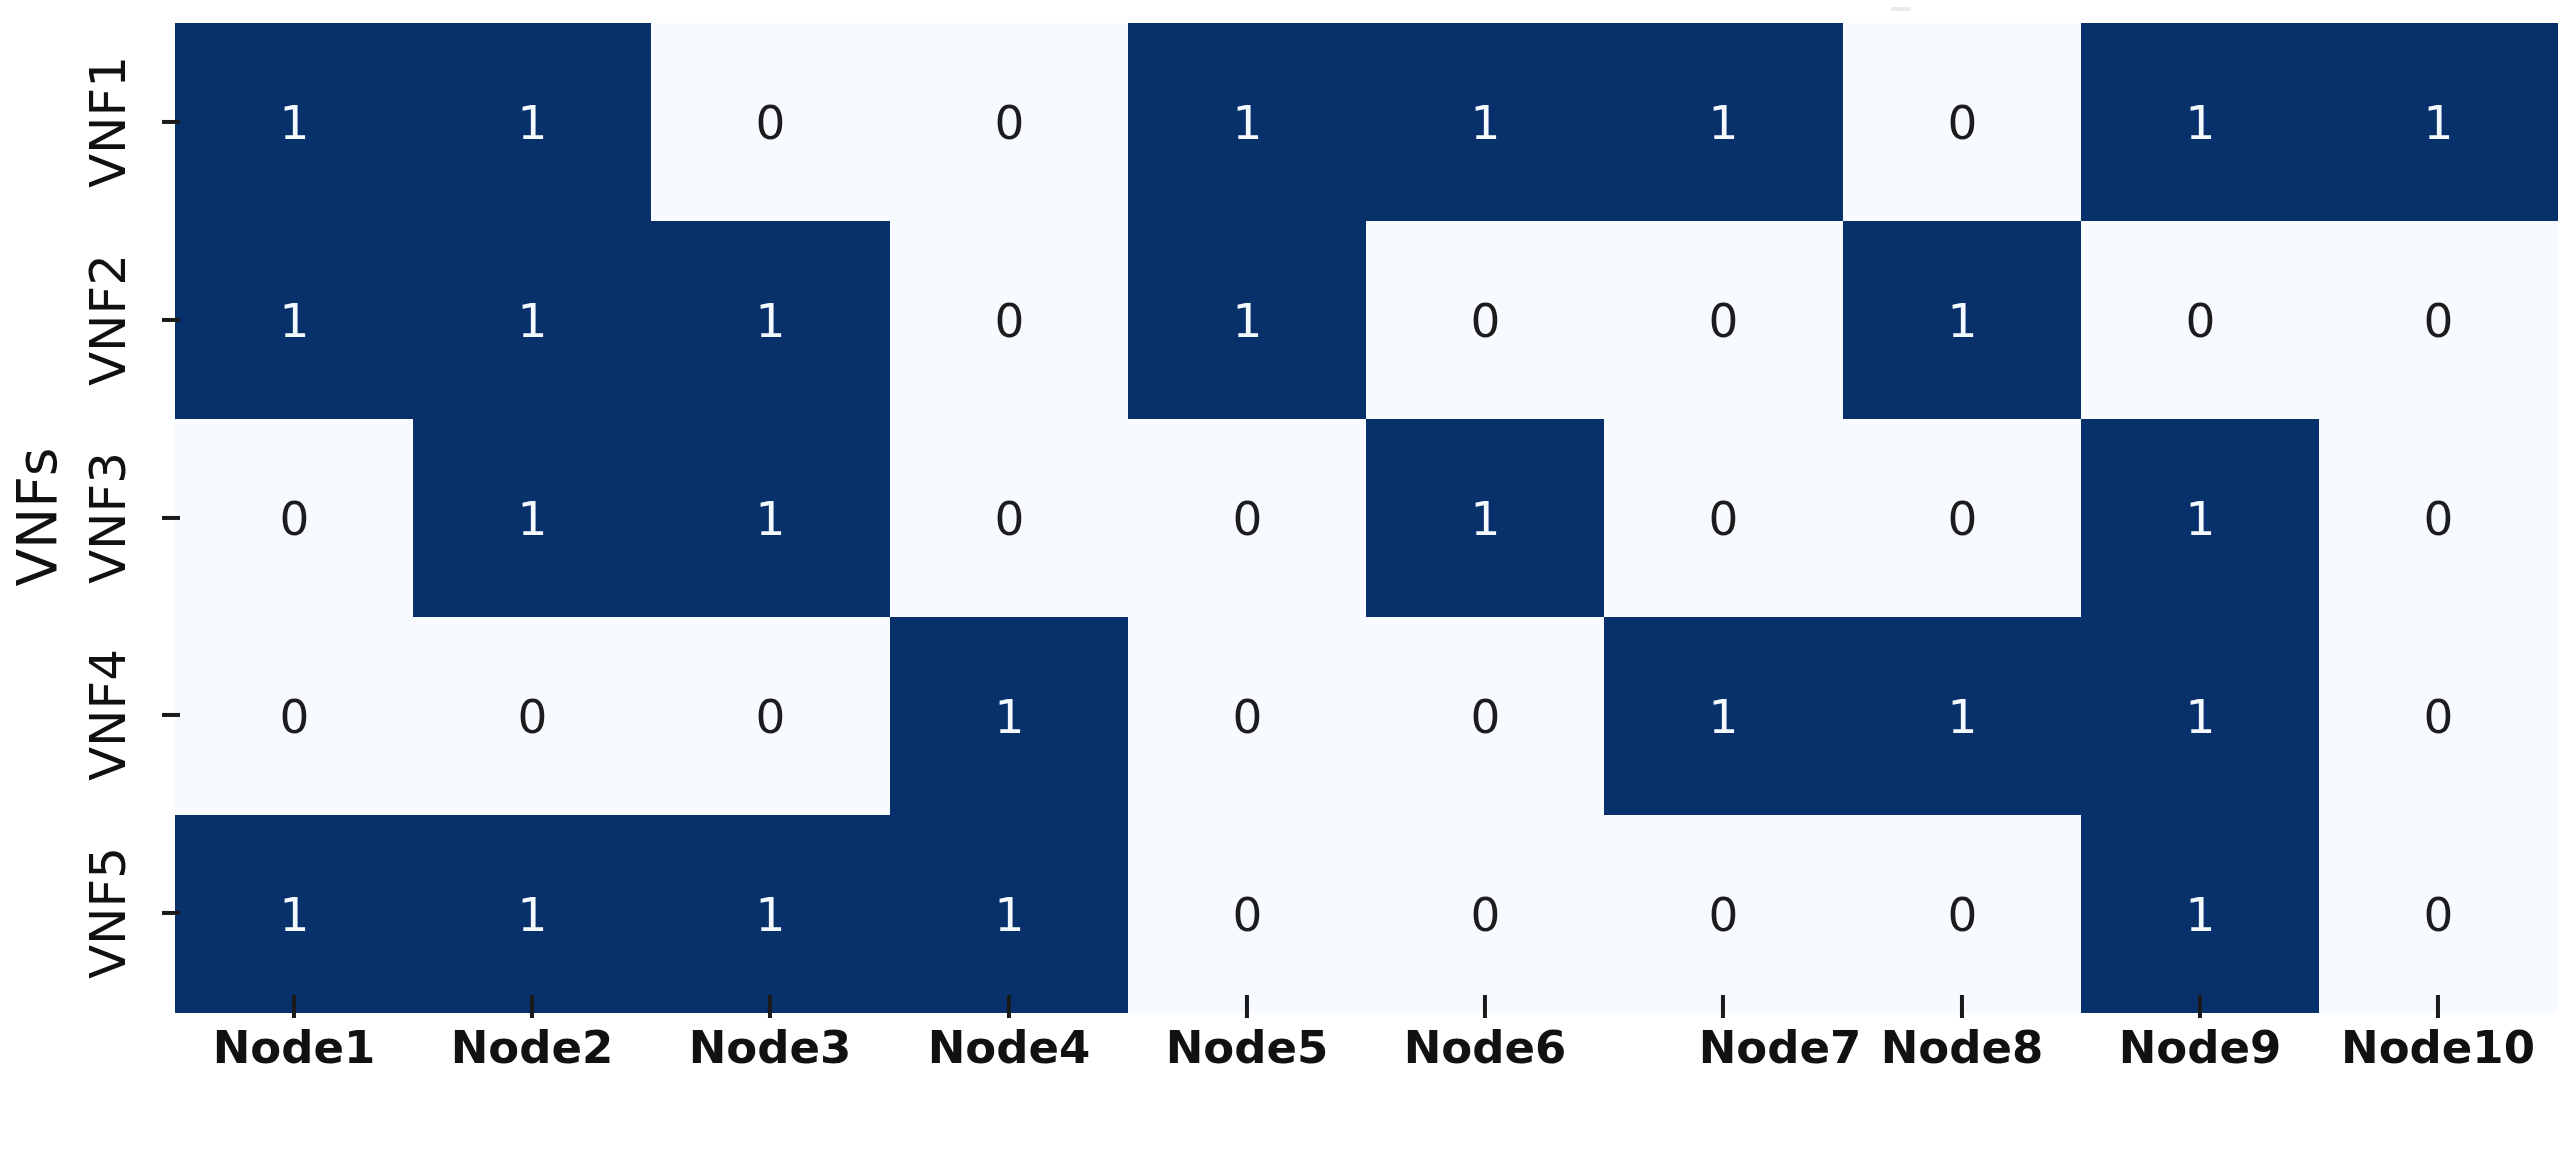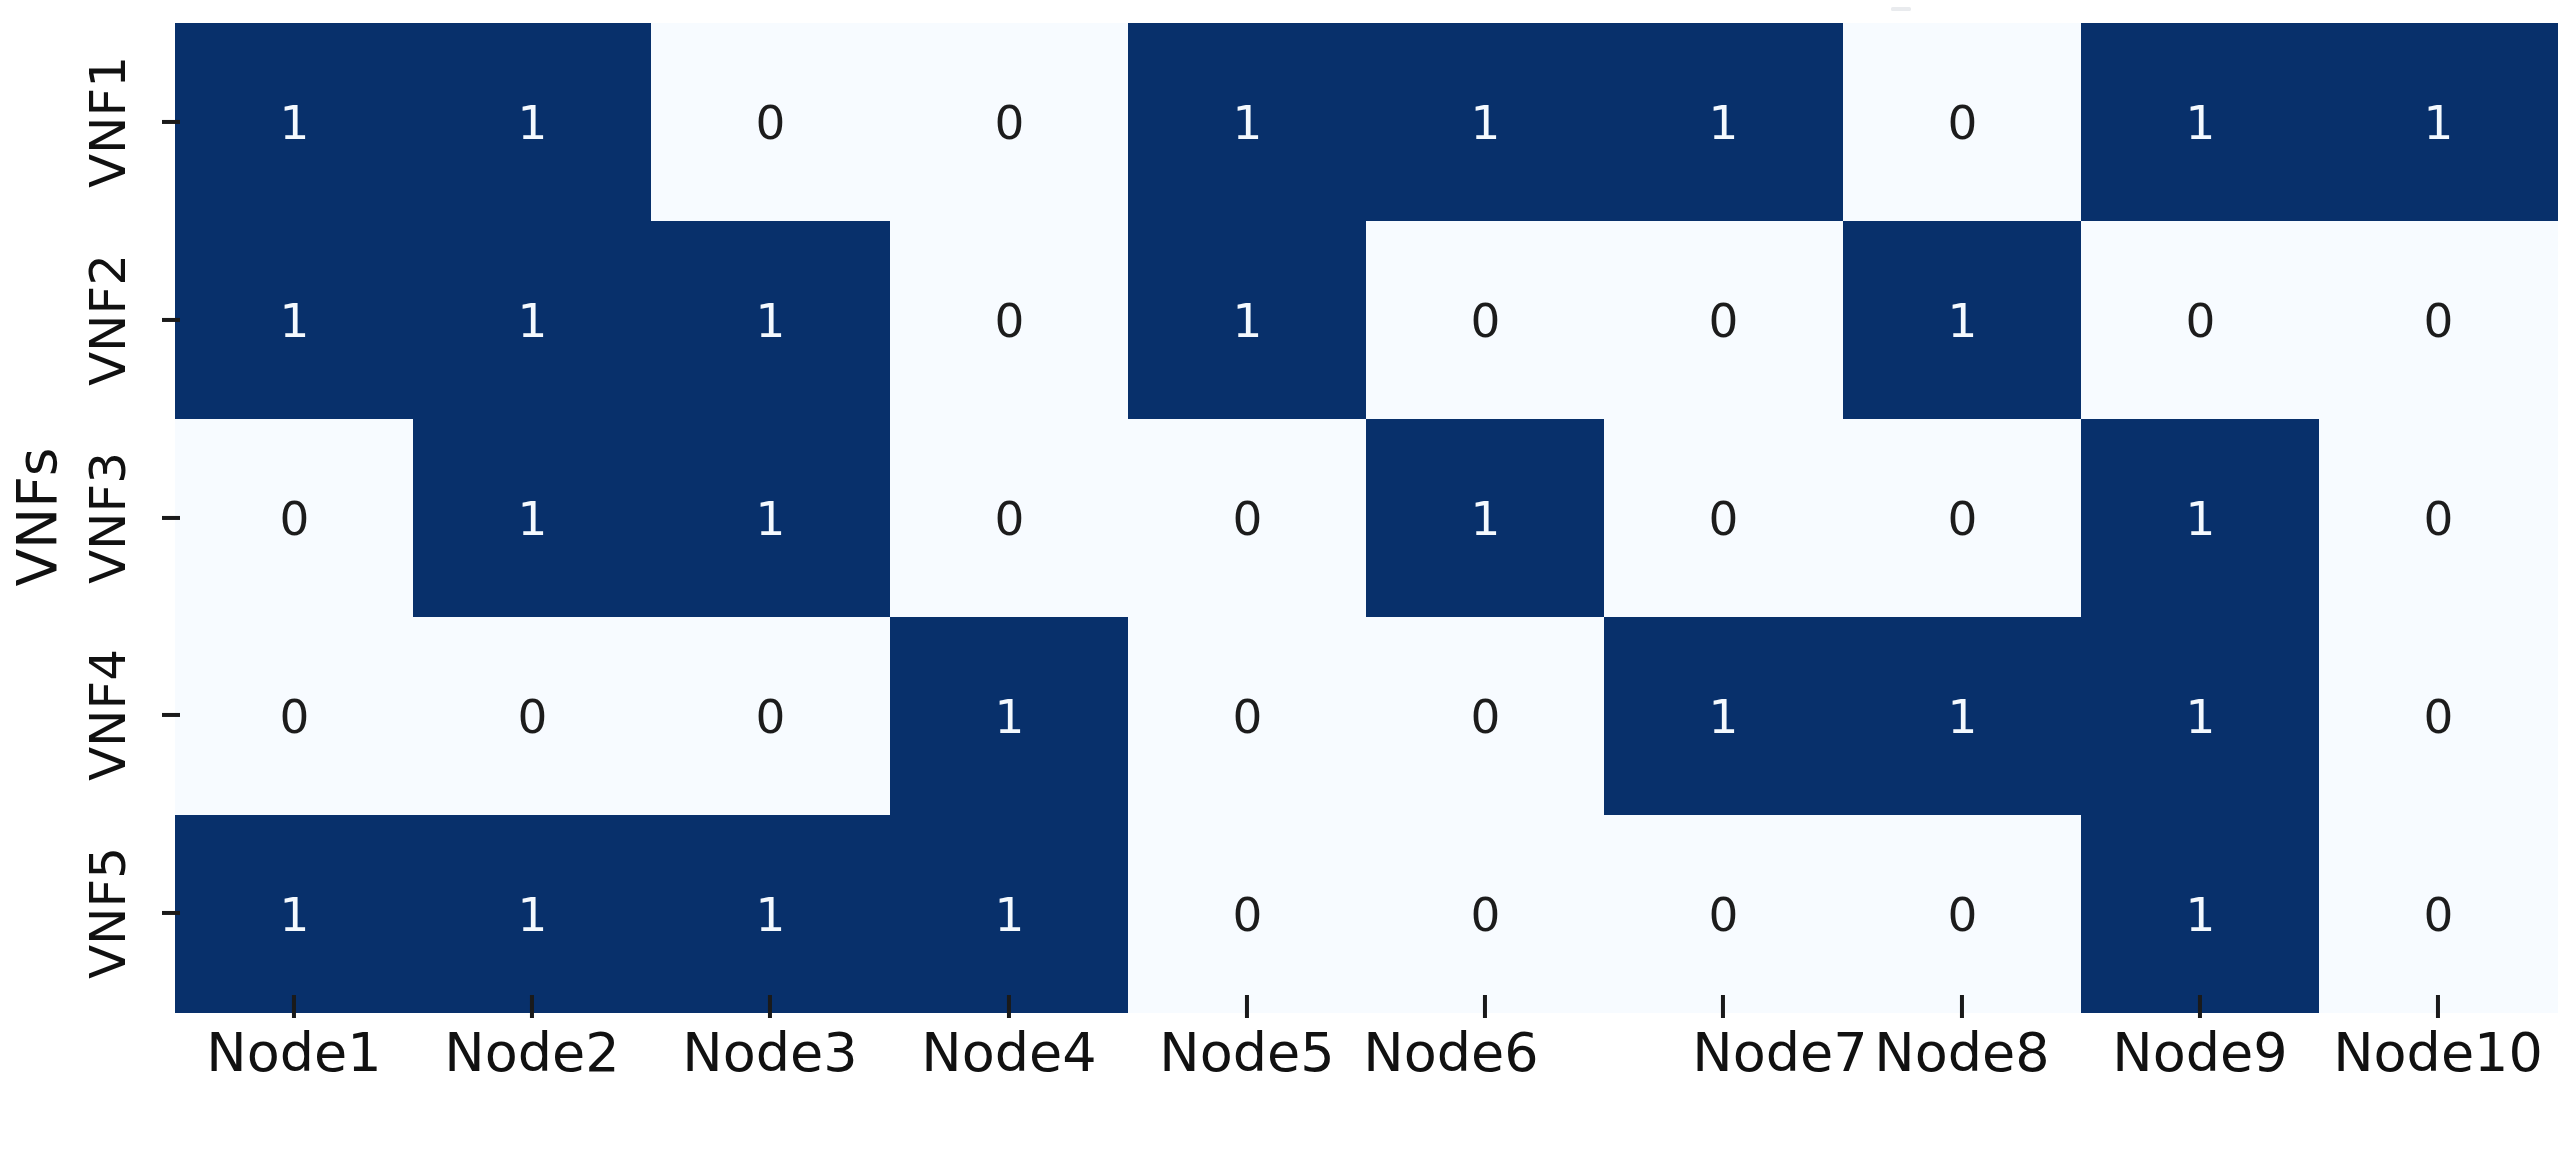--- a/index.html
+++ b/index.html
@@ -25,23 +25,24 @@
     justify-content: center;
   }
   .annot {
     font-size: 47px;
     line-height: 1;
   }
   .xtick-label {
     position: absolute;
     transform: translateX(-50%);
     top: 1021px;
-    font-size: 54px;
-    color: #111111;
-    white-space: nowrap;
+    font-size: 45px;
+    color: #111111;
+    white-space: nowrap;
+    font-weight: bold;
   }
   .ytick-label {
     position: absolute;
     transform: translate(-50%, -50%) rotate(-90deg);
     left: 108px;
     font-size: 50px;
     color: #111111;
     white-space: nowrap;
   }
   .xtick-mark {
@@ -250,21 +251,21 @@
       <div class="xtick-label" style="left: 294px;">Node1</div>
       <div class="xtick-mark" style="left: 532px;"></div>
       <div class="xtick-label" style="left: 532px;">Node2</div>
       <div class="xtick-mark" style="left: 770px;"></div>
       <div class="xtick-label" style="left: 770px;">Node3</div>
       <div class="xtick-mark" style="left: 1009px;"></div>
       <div class="xtick-label" style="left: 1009px;">Node4</div>
       <div class="xtick-mark" style="left: 1247px;"></div>
       <div class="xtick-label" style="left: 1247px;">Node5</div>
       <div class="xtick-mark" style="left: 1485px;"></div>
-      <div class="xtick-label" style="left: 1451px;">Node6</div>
+      <div class="xtick-label" style="left: 1485px;">Node6</div>
       <div class="xtick-mark" style="left: 1723px;"></div>
       <div class="xtick-label" style="left: 1780px;">Node7</div>
       <div class="xtick-mark" style="left: 1962px;"></div>
       <div class="xtick-label" style="left: 1962px;">Node8</div>
       <div class="xtick-mark" style="left: 2200px;"></div>
       <div class="xtick-label" style="left: 2200px;">Node9</div>
       <div class="xtick-mark" style="left: 2438px;"></div>
       <div class="xtick-label" style="left: 2438px;">Node10</div>
     </div>
   <div id="yticks">

